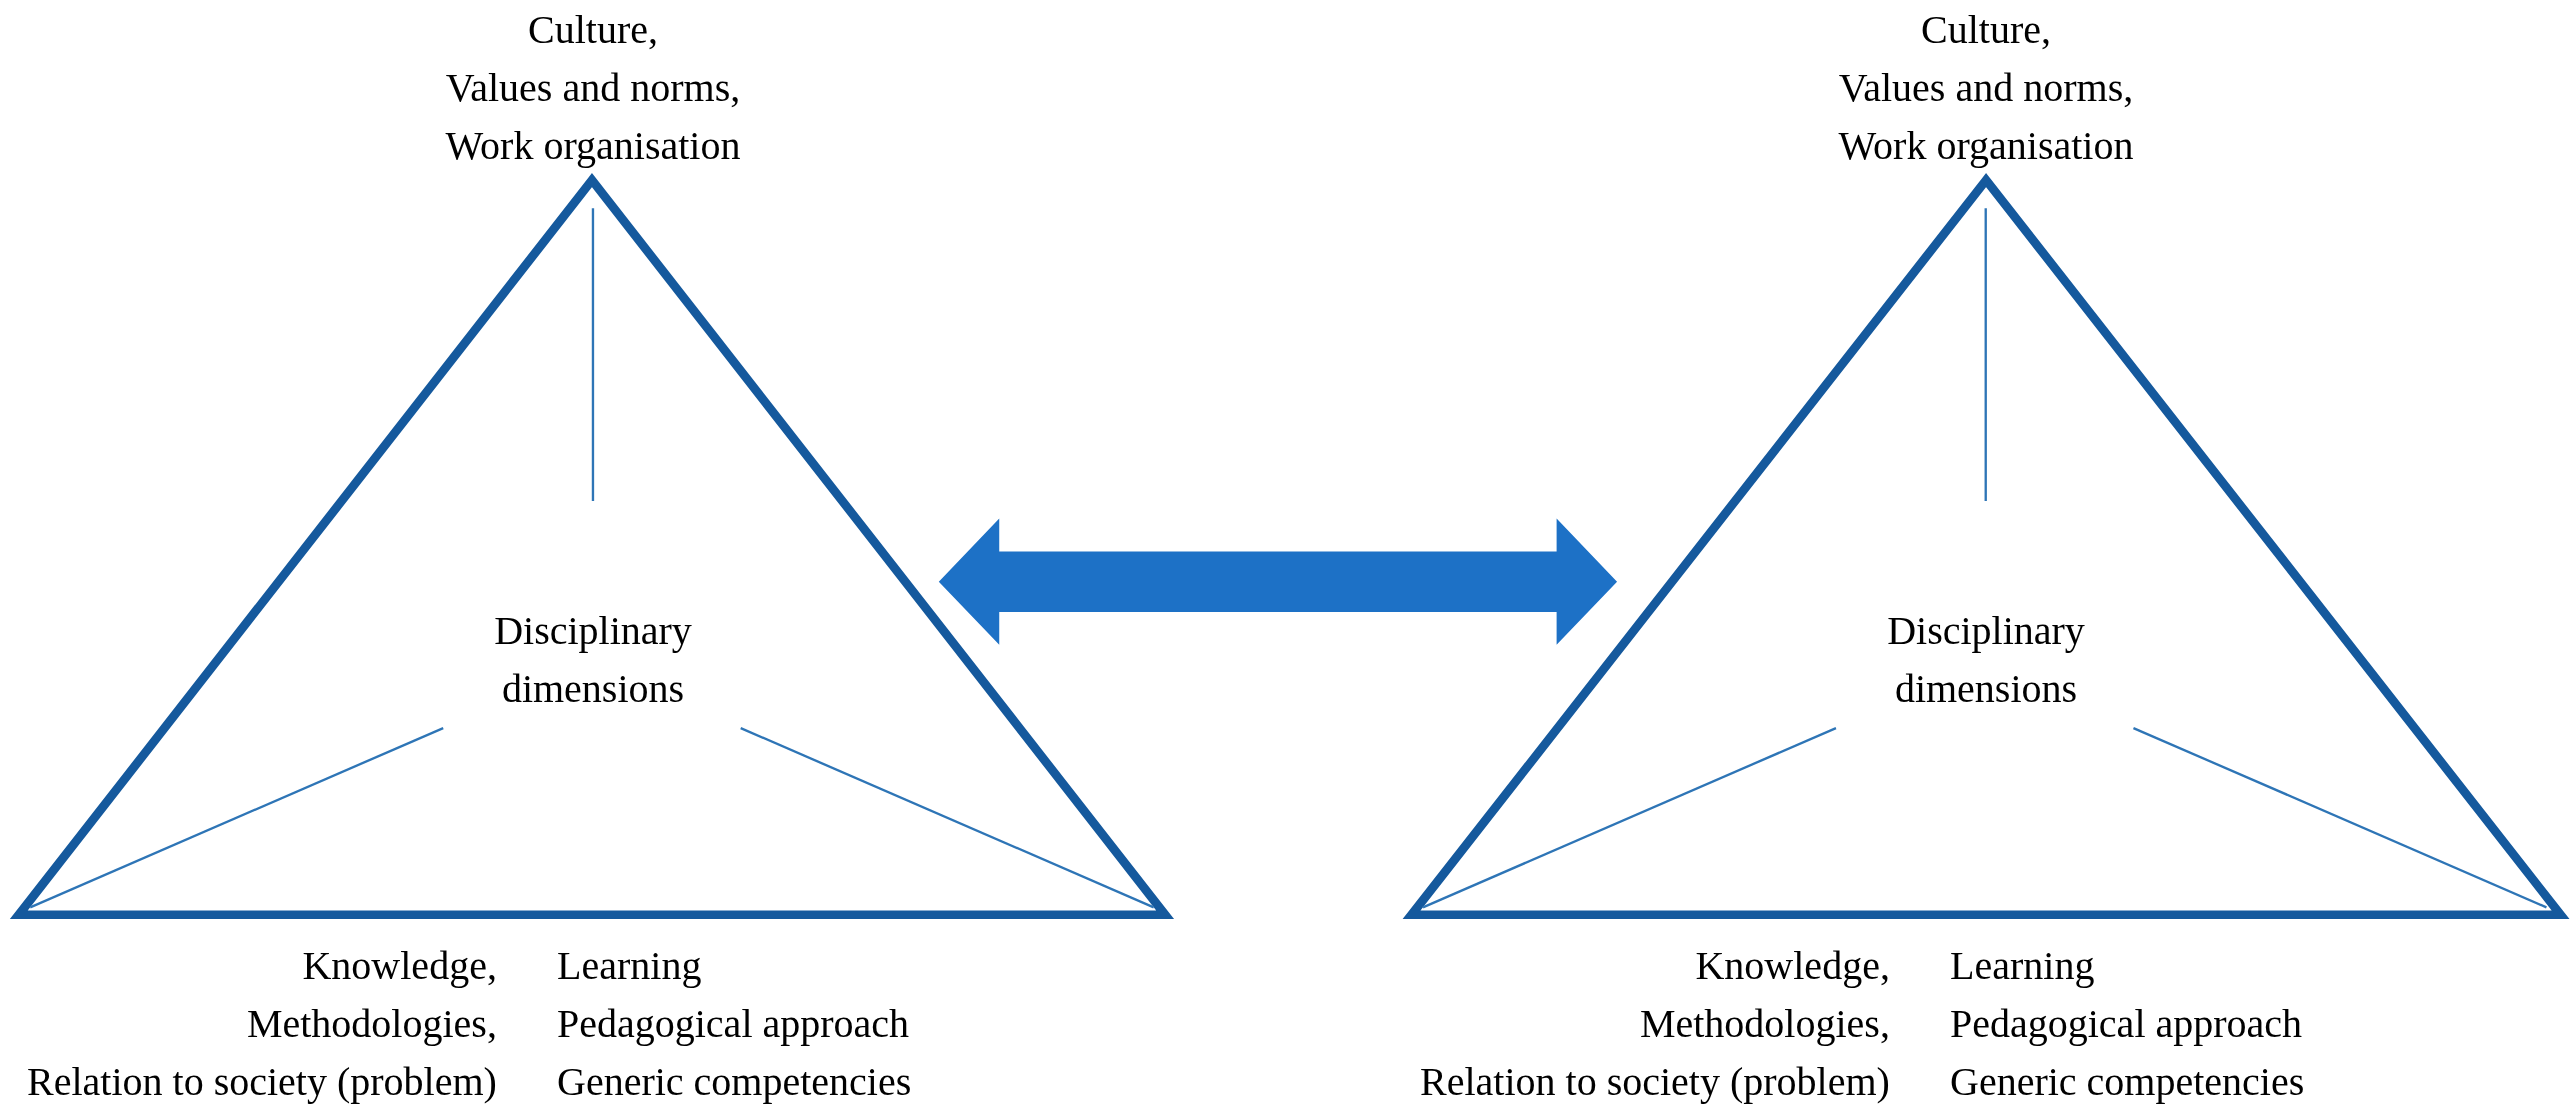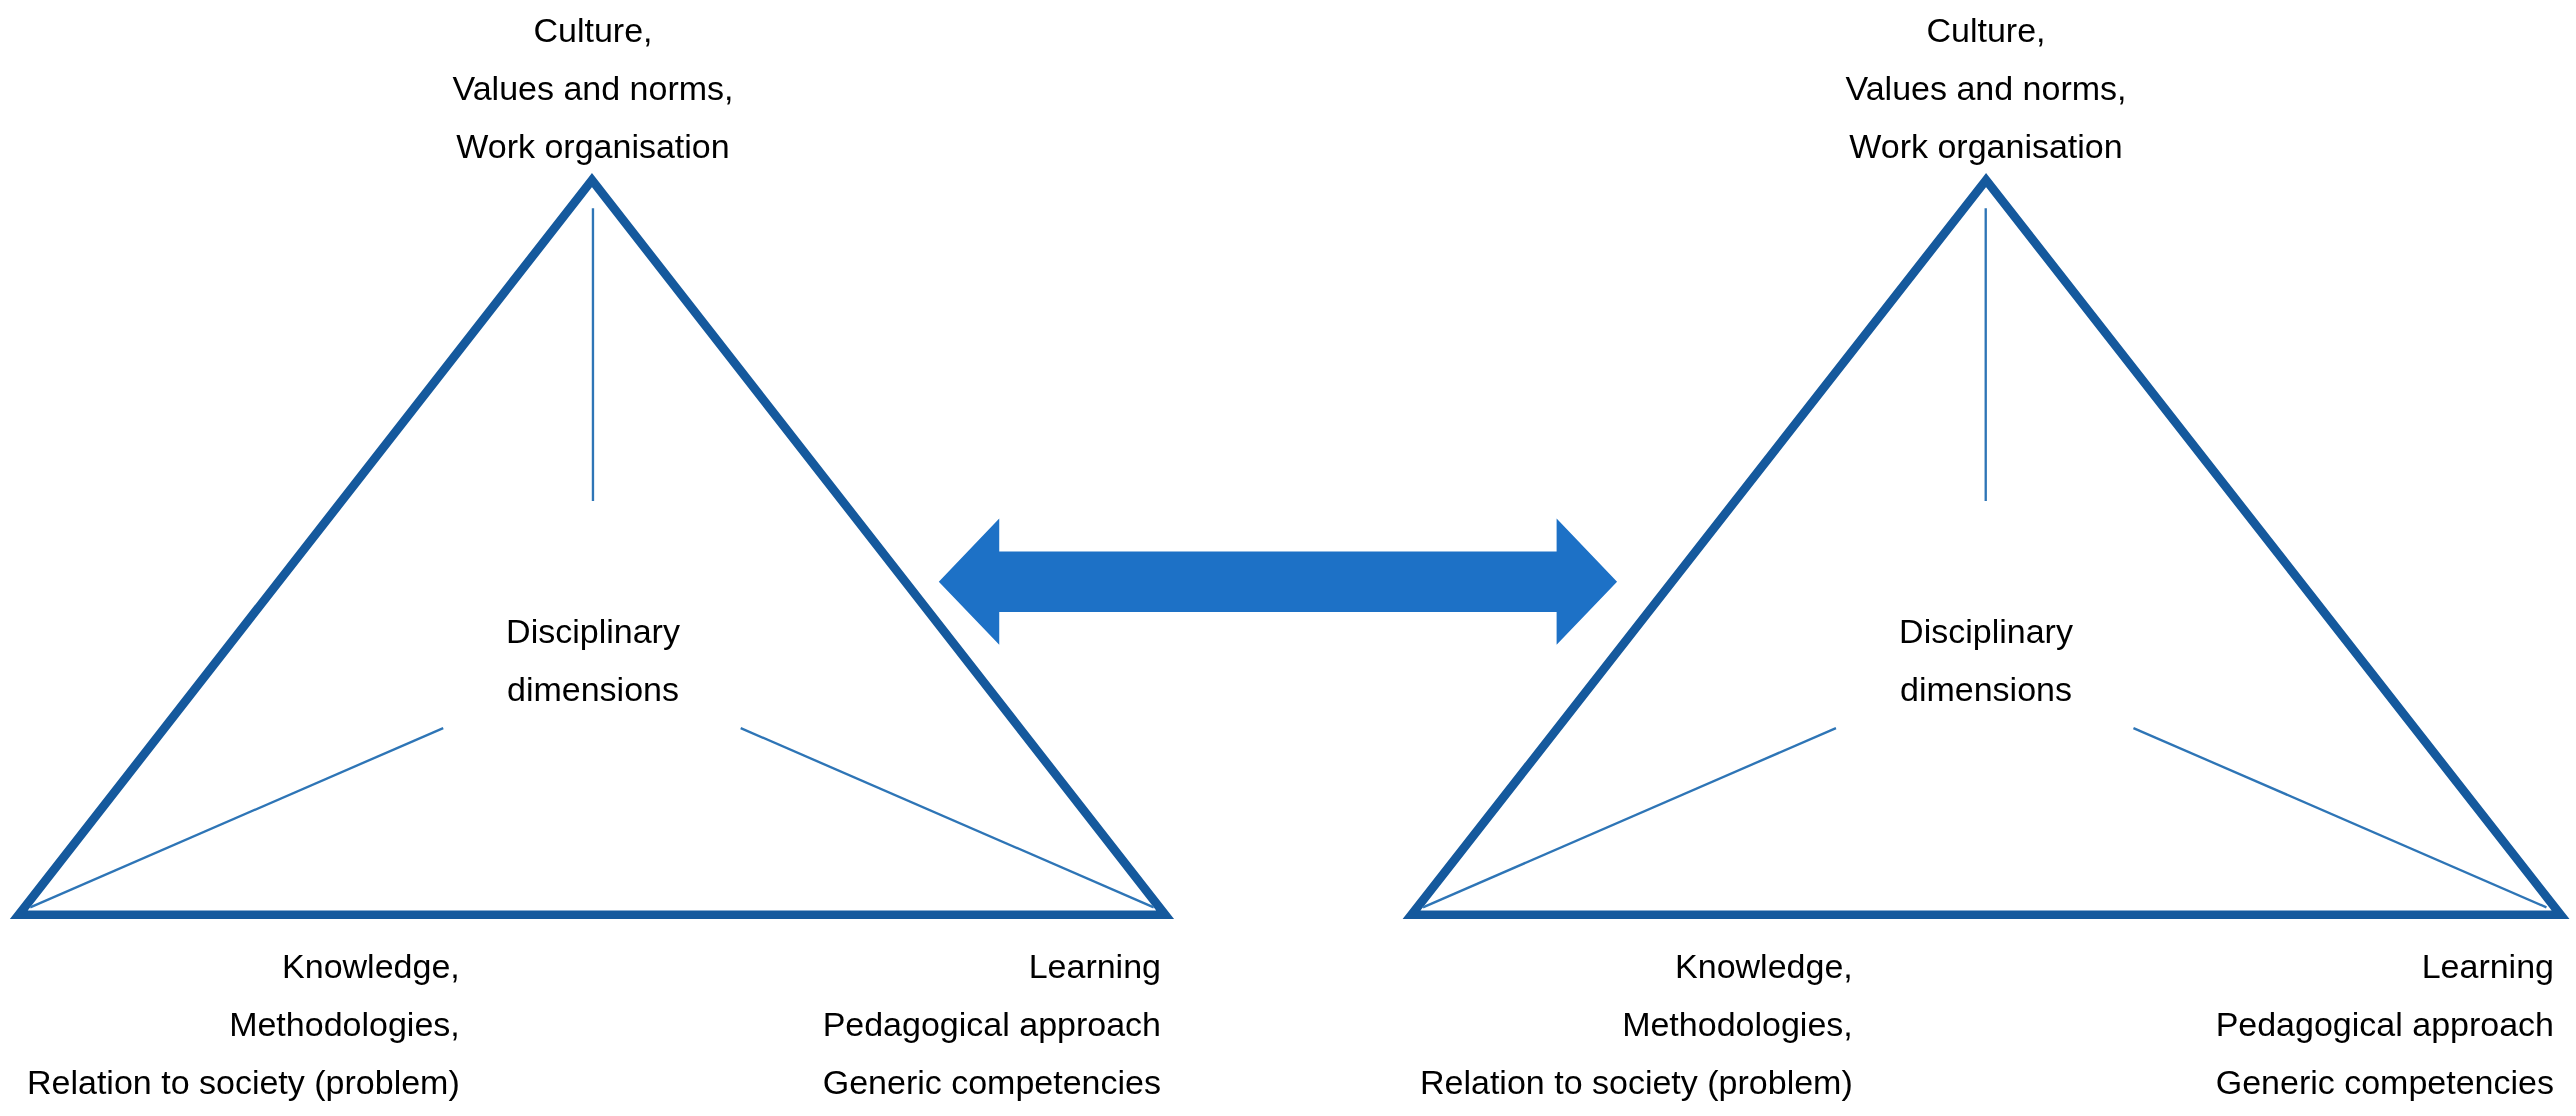--- a/index.html
+++ b/index.html
@@ -18,28 +18,29 @@
   }
   #shapes {
     position: absolute;
     left: 0;
     top: 0;
     width: 2576px;
     height: 1117px;
   }
   .label {
     position: absolute;
-    font-size: 34px;
+    font-size: 40px;
     line-height: 58px;
     color: #000000;
     white-space: nowrap;
+    font-family: Liberation Serif, serif;
   }
   .label.centered { text-align: center; width: 604px; }
   .label.left-aligned { text-align: right; }
-  .label.right-aligned { text-align: right; width: 604px; }
+  .label.right-aligned { text-align: left; width: 604px; }
 
   
   .top-label-left  { left: 291px;  top: 1.3px; }
   .top-label-right { left: 1684px; top: 1.3px; }
 
   
   .center-label-left  { left: 291px;  top: 602px; }
   .center-label-right { left: 1684px; top: 602px; }
 
   

